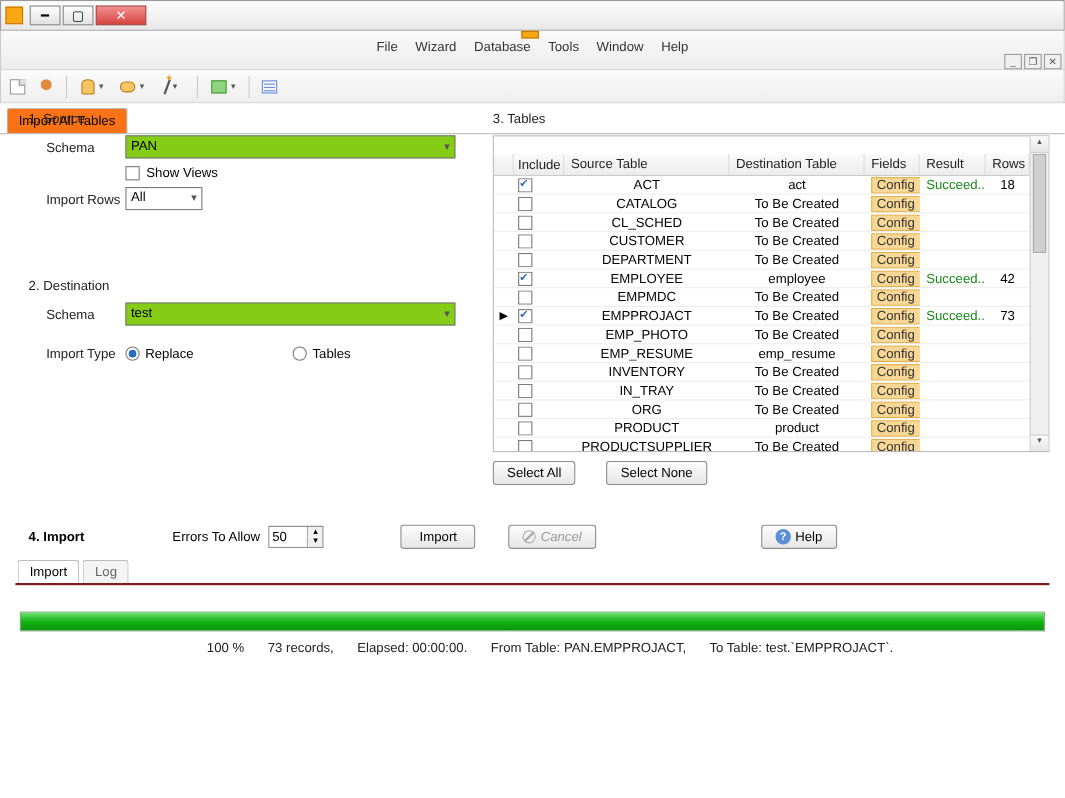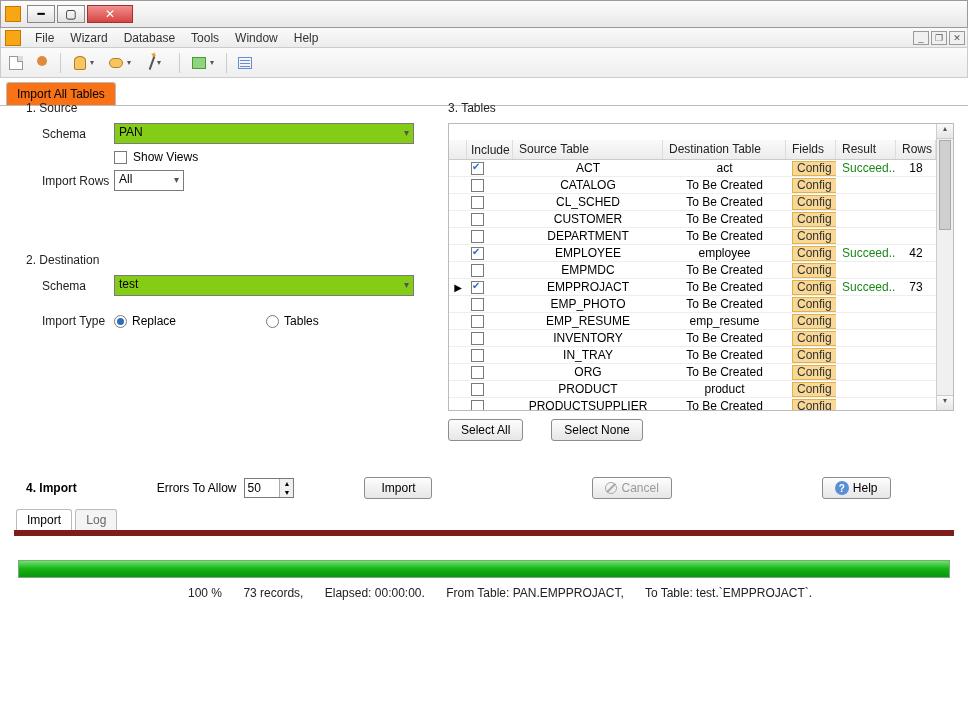--- a/index.html
+++ b/index.html
@@ -7,21 +7,21 @@
 
 
 .titlebar { height: 28px; background: linear-gradient(#fcfcfc,#e8e8e8); border: 1px solid #9a9a9a; display: flex; align-items: center; padding: 0 4px; }
 .titlebar .app-icon { width: 16px; height: 16px; background: #f7a614; border: 1px solid #c67700; margin-right: 4px; }
 .titlebar .title-text { flex: 1; color: #333; white-space: nowrap; overflow: hidden; text-overflow: ellipsis; }
 .winbtns { display: flex; }
 .winbtn { width: 28px; height: 18px; border: 1px solid #888; margin-left: 2px; background: linear-gradient(#fdfdfd,#e2e2e2); display: flex; align-items: center; justify-content: center; cursor: pointer; }
 .winbtn.close { background: linear-gradient(#f18f8f,#d64541); border-color:#a13030; color:#fff; width:46px; }
 
 
-.menubar { height: 20px; background: linear-gradient(#fafafa,#ececec); border:1px solid #ccc; border-top:none; display:flex; align-items:center; padding: 0 2px; }
+.menubar { height: 36px; background: linear-gradient(#fafafa,#ececec); border:1px solid #ccc; border-top:none; display:flex; align-items:center; padding: 0 2px; flex-direction: column; }
 .menubar .app-icon { width:16px; height:16px; background:#f7a614; border:1px solid #c67700; margin: 0 6px 0 2px;}
 .menu-item { padding: 3px 8px; color:#333; cursor:pointer; }
 .mini-winbtns { margin-left: auto; display:flex; }
 .mini-wb { width:16px; height:14px; border:1px solid #9a9a9a; background:#f0f0f0; margin-left:2px; display:flex; align-items:center; justify-content:center; font-size:9px; color:#555; cursor:pointer;}
 
 
 .toolbar { height: 30px; background: linear-gradient(#fbfbfb,#eee); border:1px solid #ccc; border-top:none; display:flex; align-items:center; padding:0 4px; gap:4px;}
 .tb-btn { width:22px; height:22px; display:flex; align-items:center; justify-content:center; cursor:pointer; border:1px solid transparent;}
 .tb-drop { width:32px; height:22px; display:flex; align-items:center; justify-content:center; cursor:pointer; gap:2px;}
 .tb-sep { width:1px; height:20px; background:#ccc; margin:0 3px; }
@@ -73,21 +73,21 @@
 .btn { height:22px; border:1px solid #8c8c8c; background:linear-gradient(#fdfdfd,#e6e6e6); padding:0 12px; cursor:pointer; border-radius:3px; display:inline-flex; align-items:center; gap:4px;}
 .btn:disabled, .btn.disabled { color:#9a9a9a; }
 
 .import-row{ display:flex; align-items:center; margin-top:36px; gap: 30px; padding-left:12px;}
 .import-row .lbl-bold{font-weight:bold;}
 .spinner{ width:50px; height:20px; border:1px solid #7a7a7a; display:flex;}
 .spinner input{ border:none; width:34px; padding:0 2px; font-size:12px;}
 .spinner .spin-btns{ width:16px; display:flex; flex-direction:column;}
 .spinner .sb{ flex:1; border-left:1px solid #aaa; font-size:7px; display:flex; align-items:center; justify-content:center; background:#f0f0f0;}
 
-.log-tabs{ margin-top:10px; border-bottom:6px solid #7f1d1d; padding-left:2px;}
+.log-tabs{ margin-top:10px; border-bottom:2px solid #7f1d1d; padding-left:2px;}
 .log-tab{ display:inline-block; border:1px solid #bbb; border-bottom:none; padding:3px 10px; background:#fff; border-radius:3px 3px 0 0;}
 .log-tab.inactive{ background:#f4f4f4; color:#666;}
 
 .progress-area{ padding: 24px 4px 8px;}
 .pbar{ height:18px; border:1px solid #7caa7c; background:#fff; position:relative;}
 .pfill{ position:absolute; left:0; top:0; bottom:0; width:100%; background:linear-gradient(#6fe26f,#13b313,#0d940d);}
 .status-line{ text-align:left; margin-top:8px; color:#222; padding-left:170px;}
 .status-line span{ margin-right:18px; }
 
 
@@ -400,21 +400,21 @@
         <input value="50" style="">
         <div class="spin-btns">
             <div class="sb">▲</div>
             <div class="sb">▼</div>
           </div>
       </div>
     </div>
     <button class="btn" style="width:68px; justify-content:center; margin-left:40px;">
         <span>Import</span>
       </button>
-    <button class="btn disabled" style="margin-left:130px;">
+    <button class="btn disabled" style="font-style:italic;">
         <span class="ic-cancel"></span>
         <span>Cancel</span>
       </button>
     <button class="btn" style="margin-left:120px;">
         <span class="ic-help">?</span>
         <span>Help</span>
       </button>
   </div>
 
   <div class="log-tabs">

